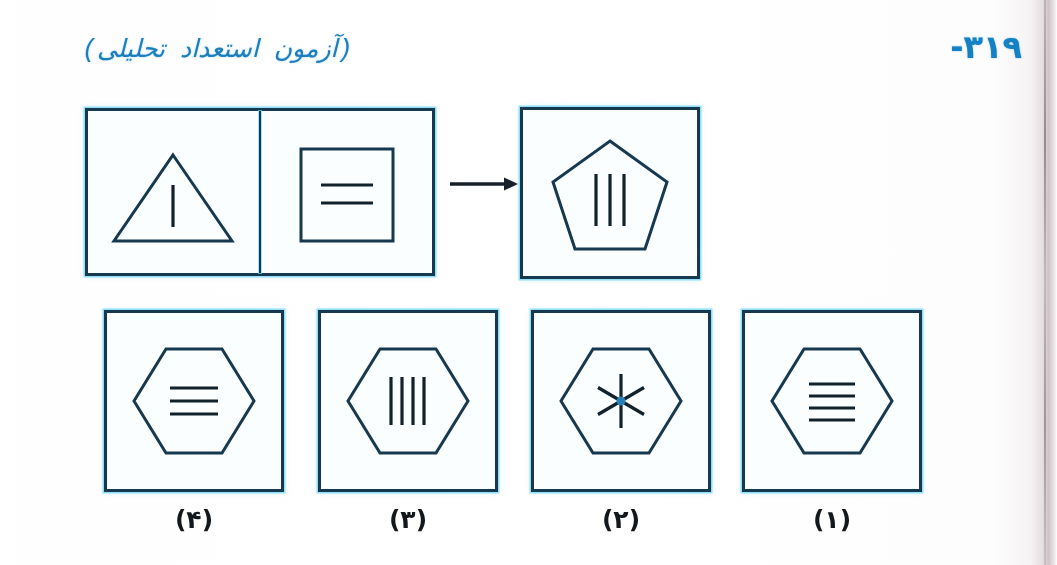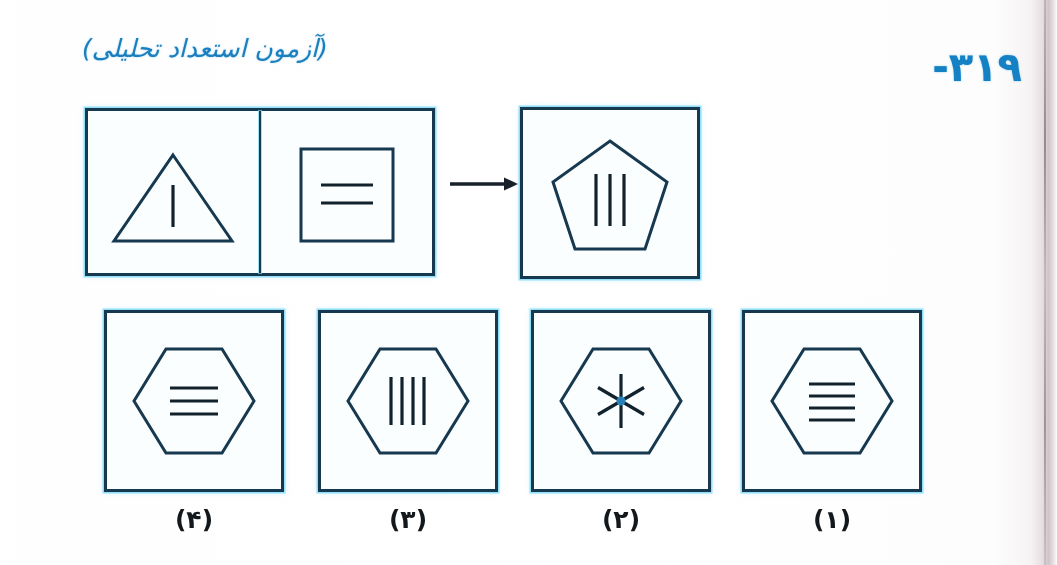--- a/index.html
+++ b/index.html
@@ -45,38 +45,38 @@
        rgba(150,135,142,.45), rgba(120,105,112,.8),
        rgba(160,148,153,.4));
     opacity: .75;
   }
 
   
   #qnum {
     position: absolute;
     top: 28px;
     right: 35px;
-    font-size: 40px;
+    font-size: 32px;
     font-weight: bold;
     color: #1481c4;
     letter-spacing: 1px;
     text-shadow: 0 0 2px rgba(30,140,200,.5);
     direction: rtl;
-    margin-top: 16px;
   }
   #title {
     position: absolute;
     top: 34px;
     left: 82px;
     font-size: 25px;
     color: #1b7fbe;
     direction: rtl;
     font-style: italic;
     white-space: nowrap;
     text-shadow: 0 0 2px rgba(40,150,210,.45);
+    font-family: Liberation Mono, monospace;
   }
 
   
   .cell {
     position: absolute;
     background: #fbfeff;
     border: 3px solid #17394f;
     box-sizing: border-box;
     box-shadow: 0 0 0 1.5px rgba(120,215,245,.75),
                 0 0 5px rgba(120,215,245,.55);

